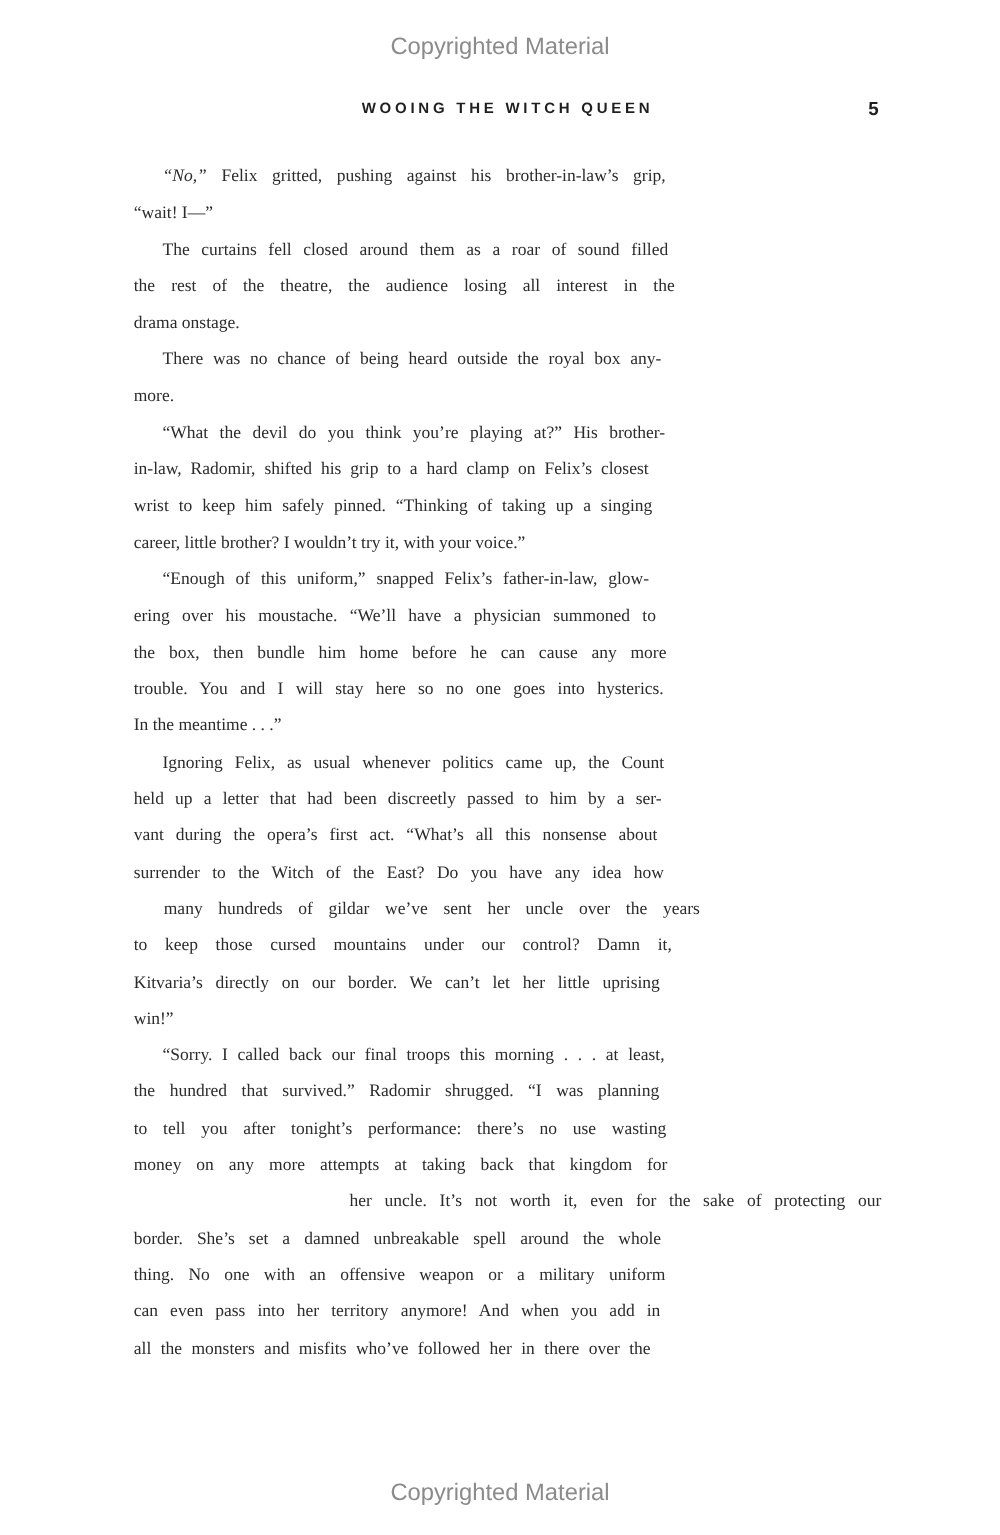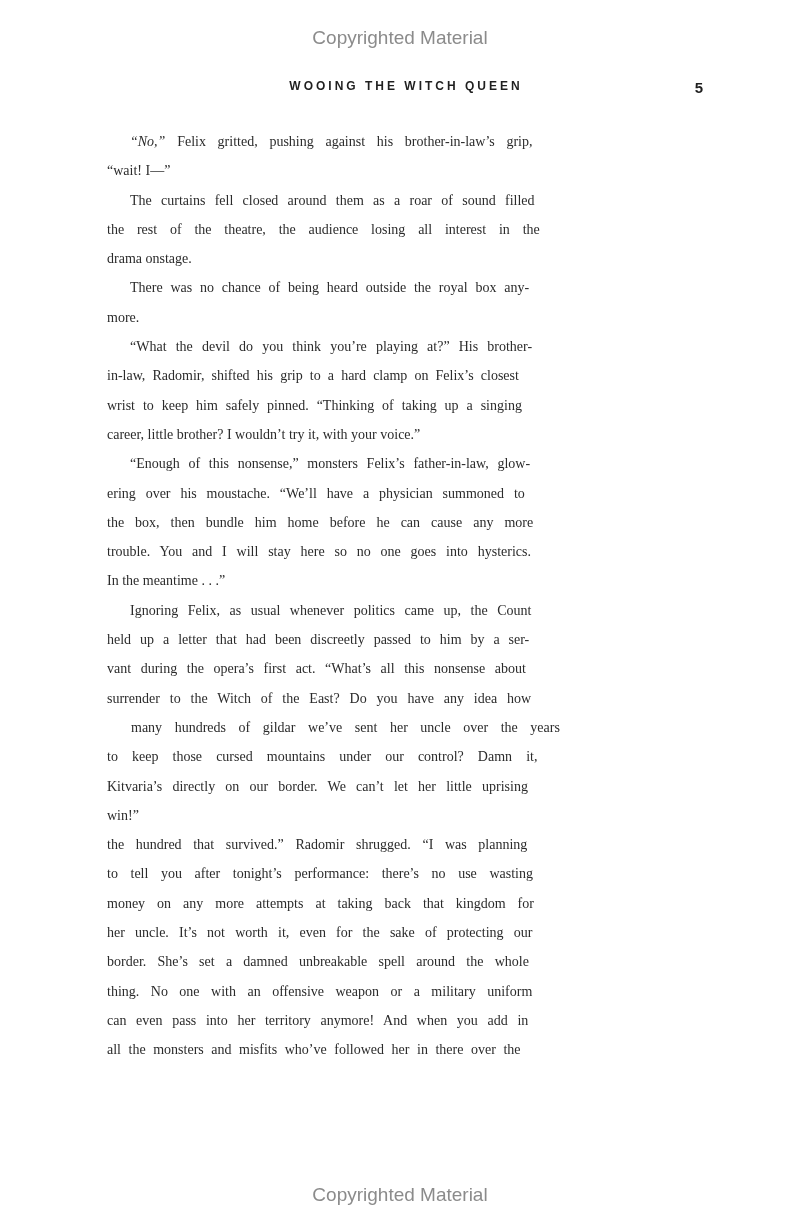--- a/index.html
+++ b/index.html
@@ -86,41 +86,42 @@
         <div class="line indent" style="word-spacing: 4.3px;"><span>There was no chance of being heard outside the royal box any-</span></div>
         <div class="line"><span>more.</span></div>
       </div>
       <div>
         <div class="line indent" style="word-spacing: 5.64px;"><span>“What the devil do you think you’re playing at?” His brother-</span></div>
         <div class="line" style="word-spacing: 3.61px;"><span>in-law, Radomir, shifted his grip to a hard clamp on Felix’s closest</span></div>
         <div class="line" style="word-spacing: 4.42px;"><span>wrist to keep him safely pinned. “Thinking of taking up a singing</span></div>
         <div class="line"><span>career, little brother? I wouldn’t try it, with your voice.”</span></div>
       </div>
       <div>
-        <div class="line indent" style="word-spacing: 5.17px;"><span>“Enough of this nonsense,” monsters Felix’s father-in-law, glow-</span></div>
+        <div class="line indent" style="word-spacing: 5.17px;"><span>“Enough of this uniform,” snapped Felix’s father-in-law, glow-</span></div>
         <div class="line" style="word-spacing: 6.37px;"><span>ering over his moustache. “We’ll have a physician summoned to</span></div>
         <div class="line" style="word-spacing: 7.5px;"><span>the box, then bundle him home before he can cause any more</span></div>
         <div class="line" style="word-spacing: 6.33px;"><span>trouble. You and I will stay here so no one goes into hysterics.</span></div>
         <div class="line"><span>In the meantime . . .”</span></div>
       </div>
       <div>
         <div class="line indent" style="word-spacing: 6.02px;"><span>Ignoring Felix, as usual whenever politics came up, the Count</span></div>
         <div class="line" style="word-spacing: 5.44px;"><span>held up a letter that had been discreetly passed to him by a ser-</span></div>
         <div class="line" style="word-spacing: 6.09px;"><span>vant during the opera’s first act. “What’s all this nonsense about</span></div>
         <div class="line" style="word-spacing: 6.39px;"><span>surrender to the Witch of the East? Do you have any idea how</span></div>
         <div class="line" style="word-spacing: 9.07px; margin-left: 24px;"><span>many hundreds of gildar we’ve sent her uncle over the years</span></div>
         <div class="line" style="word-spacing: 10.59px;"><span>to keep those cursed mountains under our control? Damn it,</span></div>
         <div class="line" style="word-spacing: 6.68px;"><span>Kitvaria’s directly on our border. We can’t let her little uprising</span></div>
         <div class="line"><span>win!”</span></div>
       </div>
       <div>
+        <div class="line indent" style="word-spacing: 4.23px;"><span>“Sorry. I called back our final troops this morning . . . at least,</span></div>
         <div class="line" style="word-spacing: 8.12px;"><span>the hundred that survived.” Radomir shrugged. “I was planning</span></div>
         <div class="line" style="word-spacing: 9.1px;"><span>to tell you after tonight’s performance: there’s no use wasting</span></div>
         <div class="line" style="word-spacing: 8.48px;"><span>money on any more attempts at taking back that kingdom for</span></div>
-        <div class="line" style="word-spacing: 6.68px;"><span>her uncle. It’s not worth it, even for the sake of protecting our</span></div>
+        <div class="line" style="word-spacing: 6.68px; text-align: right;"><span>her uncle. It’s not worth it, even for the sake of protecting our</span></div>
         <div class="line" style="word-spacing: 7.74px;"><span>border. She’s set a damned unbreakable spell around the whole</span></div>
         <div class="line" style="word-spacing: 7.99px;"><span>thing. No one with an offensive weapon or a military uniform</span></div>
         <div class="line" style="word-spacing: 6.17px;"><span>can even pass into her territory anymore! And when you add in</span></div>
         <div class="line" style="word-spacing: 4.05px;"><span>all the monsters and misfits who’ve followed her in there over the</span></div>
       </div>
     </div>
 
   <div class="notice bottom">Copyrighted Material</div>
 
 </div>

